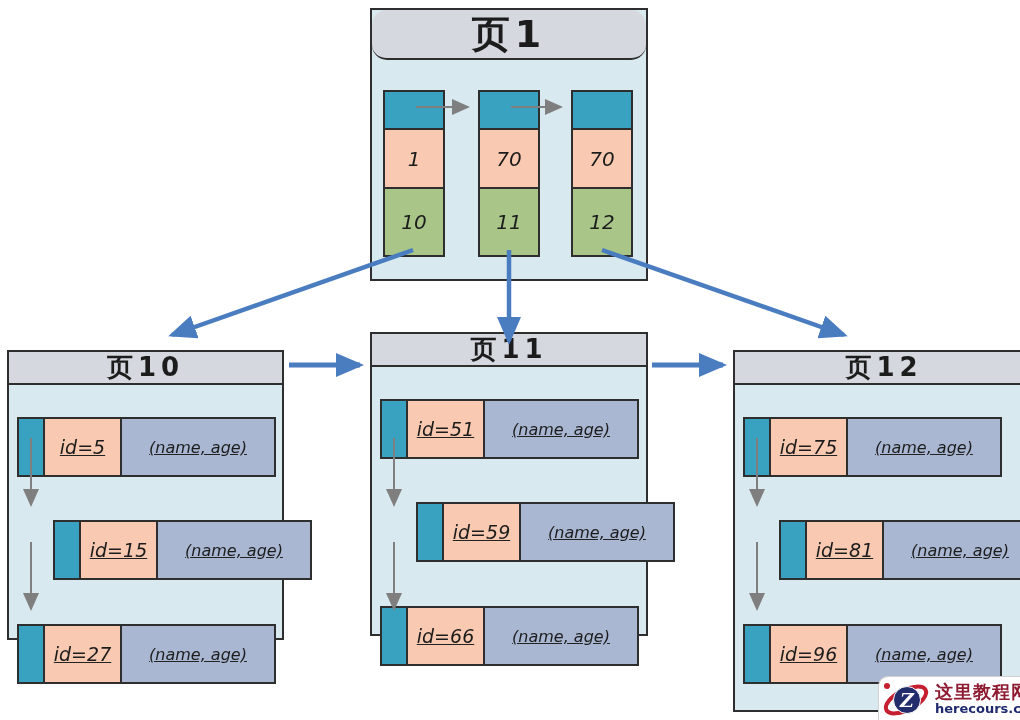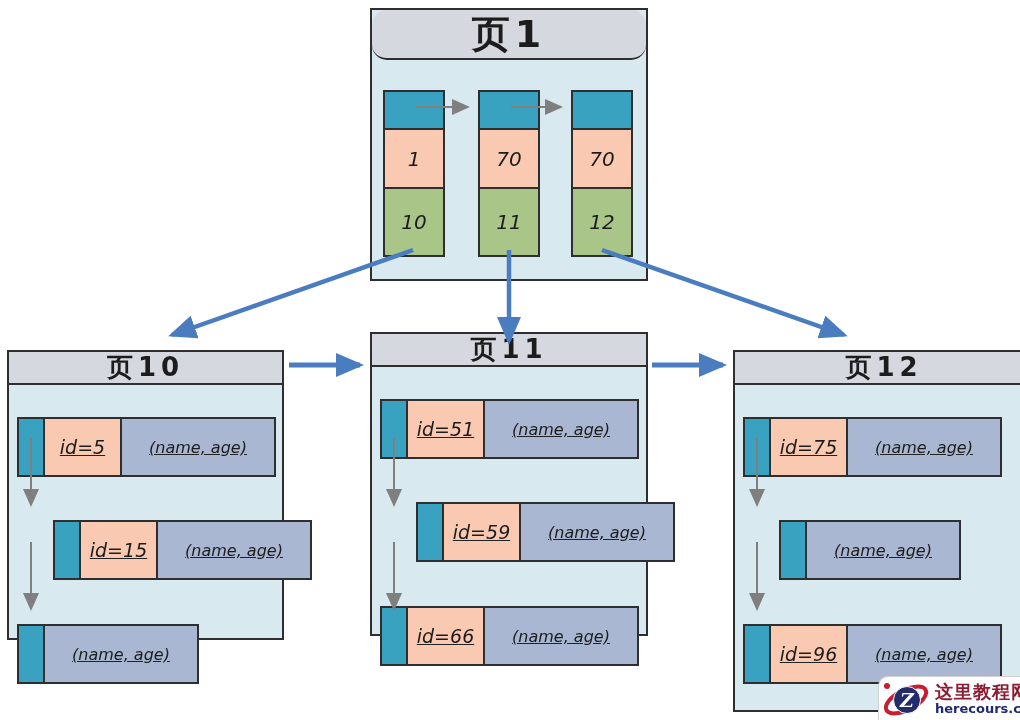--- a/index.html
+++ b/index.html
@@ -92,20 +92,21 @@
         <div class="rcell rid">id=5</div>
         <div class="rcell rdata">(name, age)</div>
       </div>
       <div class="rec-row row2">
         <div class="rcell rpointer"></div>
         <div class="rcell rid">id=15</div>
         <div class="rcell rdata">(name, age)</div>
       </div>
       <div class="rec-row row3">
         <div class="rcell rpointer"></div>
+        <div class="rcell rid">id=27</div>
         <div class="rcell rdata">(name, age)</div>
       </div>
     </div>
   </div>
 
   <div class="page leaf" style="left:370px;top:332px;width:278px;height:304px;">
     <div class="page-header">页11</div>
     <div class="page-body">
       <div class="rec-row row1">
         <div class="rcell rpointer"></div>
@@ -128,20 +129,21 @@
   <div class="page leaf" style="left:733px;top:350px;width:302px;height:362px;">
     <div class="page-header">页12</div>
     <div class="page-body">
       <div class="rec-row row1">
         <div class="rcell rpointer"></div>
         <div class="rcell rid">id=75</div>
         <div class="rcell rdata">(name, age)</div>
       </div>
       <div class="rec-row row2">
         <div class="rcell rpointer"></div>
+        <div class="rcell rid">id=81</div>
         <div class="rcell rdata">(name, age)</div>
       </div>
       <div class="rec-row row3">
         <div class="rcell rpointer"></div>
         <div class="rcell rid">id=96</div>
         <div class="rcell rdata">(name, age)</div>
       </div>
     </div>
   </div>
 

